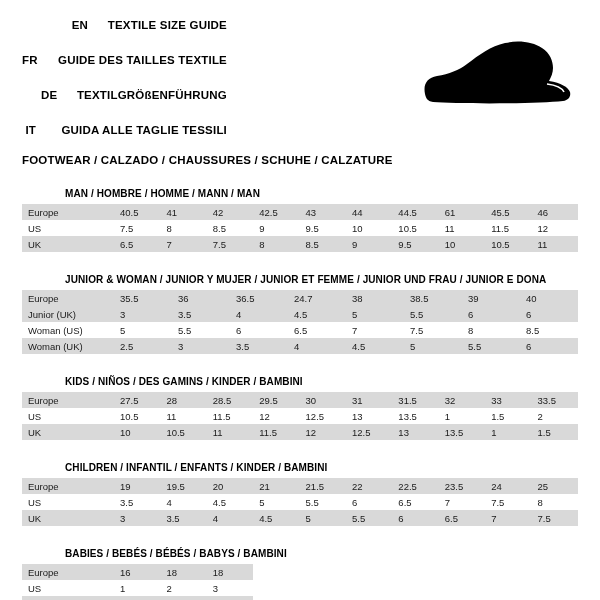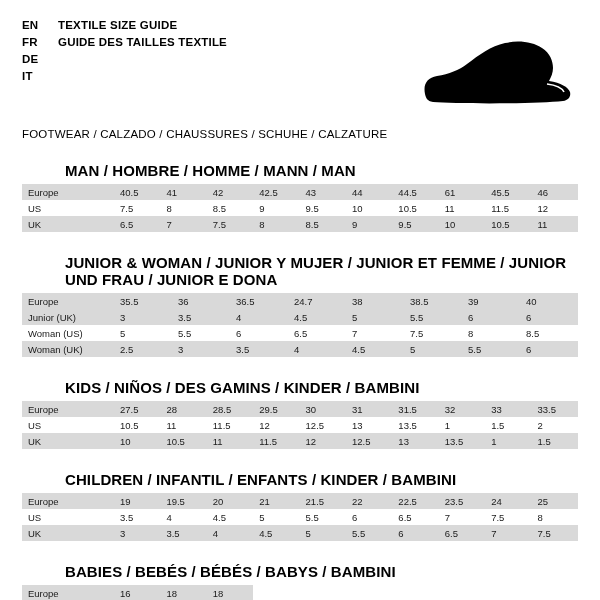--- a/index.html
+++ b/index.html
@@ -24,21 +24,22 @@
 
   
   .header {
     display: flex;
     align-items: flex-start;
     justify-content: space-between;
   }
   .lang-block {
     display: flex;
     flex-direction: column;
-    gap: 2px;
+    gap: 20px;
+    align-items: flex-end;
   }
   .lang-row {
     display: flex;
     align-items: baseline;
     font-size: 11.5px;
     font-weight: bold;
     letter-spacing: 0.2px;
     line-height: 15px;
   }
   .lang-code {
@@ -52,30 +53,30 @@
   .shoe-wrap {
     width: 185px;
     height: 78px;
     margin-right: 6px;
     margin-top: 16px;
   }
 
   .category-line {
     margin-top: 16px;
     font-size: 11.5px;
-    font-weight: normal;
+    font-weight: bold;
     letter-spacing: 0.2px;
   }
 
   
   .section {
     margin-top: 22px;
   }
   .section-title {
-    font-size: 15px;
+    font-size: 10px;
     font-weight: bold;
     letter-spacing: 0.1px;
     margin-bottom: 5px;
     padding-left: 43px;
   }
   table {
     border-collapse: collapse;
     width: 100%;
     table-layout: fixed;
   }
@@ -110,23 +111,25 @@
       <div class="lang-row">
         <span class="lang-code">EN</span>
         <span class="lang-title">TEXTILE SIZE GUIDE</span>
       </div>
       <div class="lang-row">
         <span class="lang-code">FR</span>
         <span class="lang-title">GUIDE DES TAILLES TEXTILE</span>
       </div>
       <div class="lang-row">
         <span class="lang-code">DE</span>
+        <span class="lang-title">TEXTILGRÖßENFÜHRUNG</span>
       </div>
       <div class="lang-row">
         <span class="lang-code">IT</span>
+        <span class="lang-title">GUIDA ALLE TAGLIE TESSILI</span>
       </div>
     </div>
 
     <div class="shoe-wrap">
       <svg viewBox="0 0 185 78" width="185" height="78" aria-hidden="true">
         <path d="M38 60 C36 50 40 44 50 42 C62 40 72 36 80 30 C92 21 104 12 118 9
                  C132 6 146 8 155 14 C163 19 166 27 166 34
                  C166 39 164 43 162 47 C174 49 181 53 183 58
                  C184 62 182 66 176 67
                  C150 70 70 70 46 68 C40 67 39 64 38 60 Z" fill="#000000"></path>

